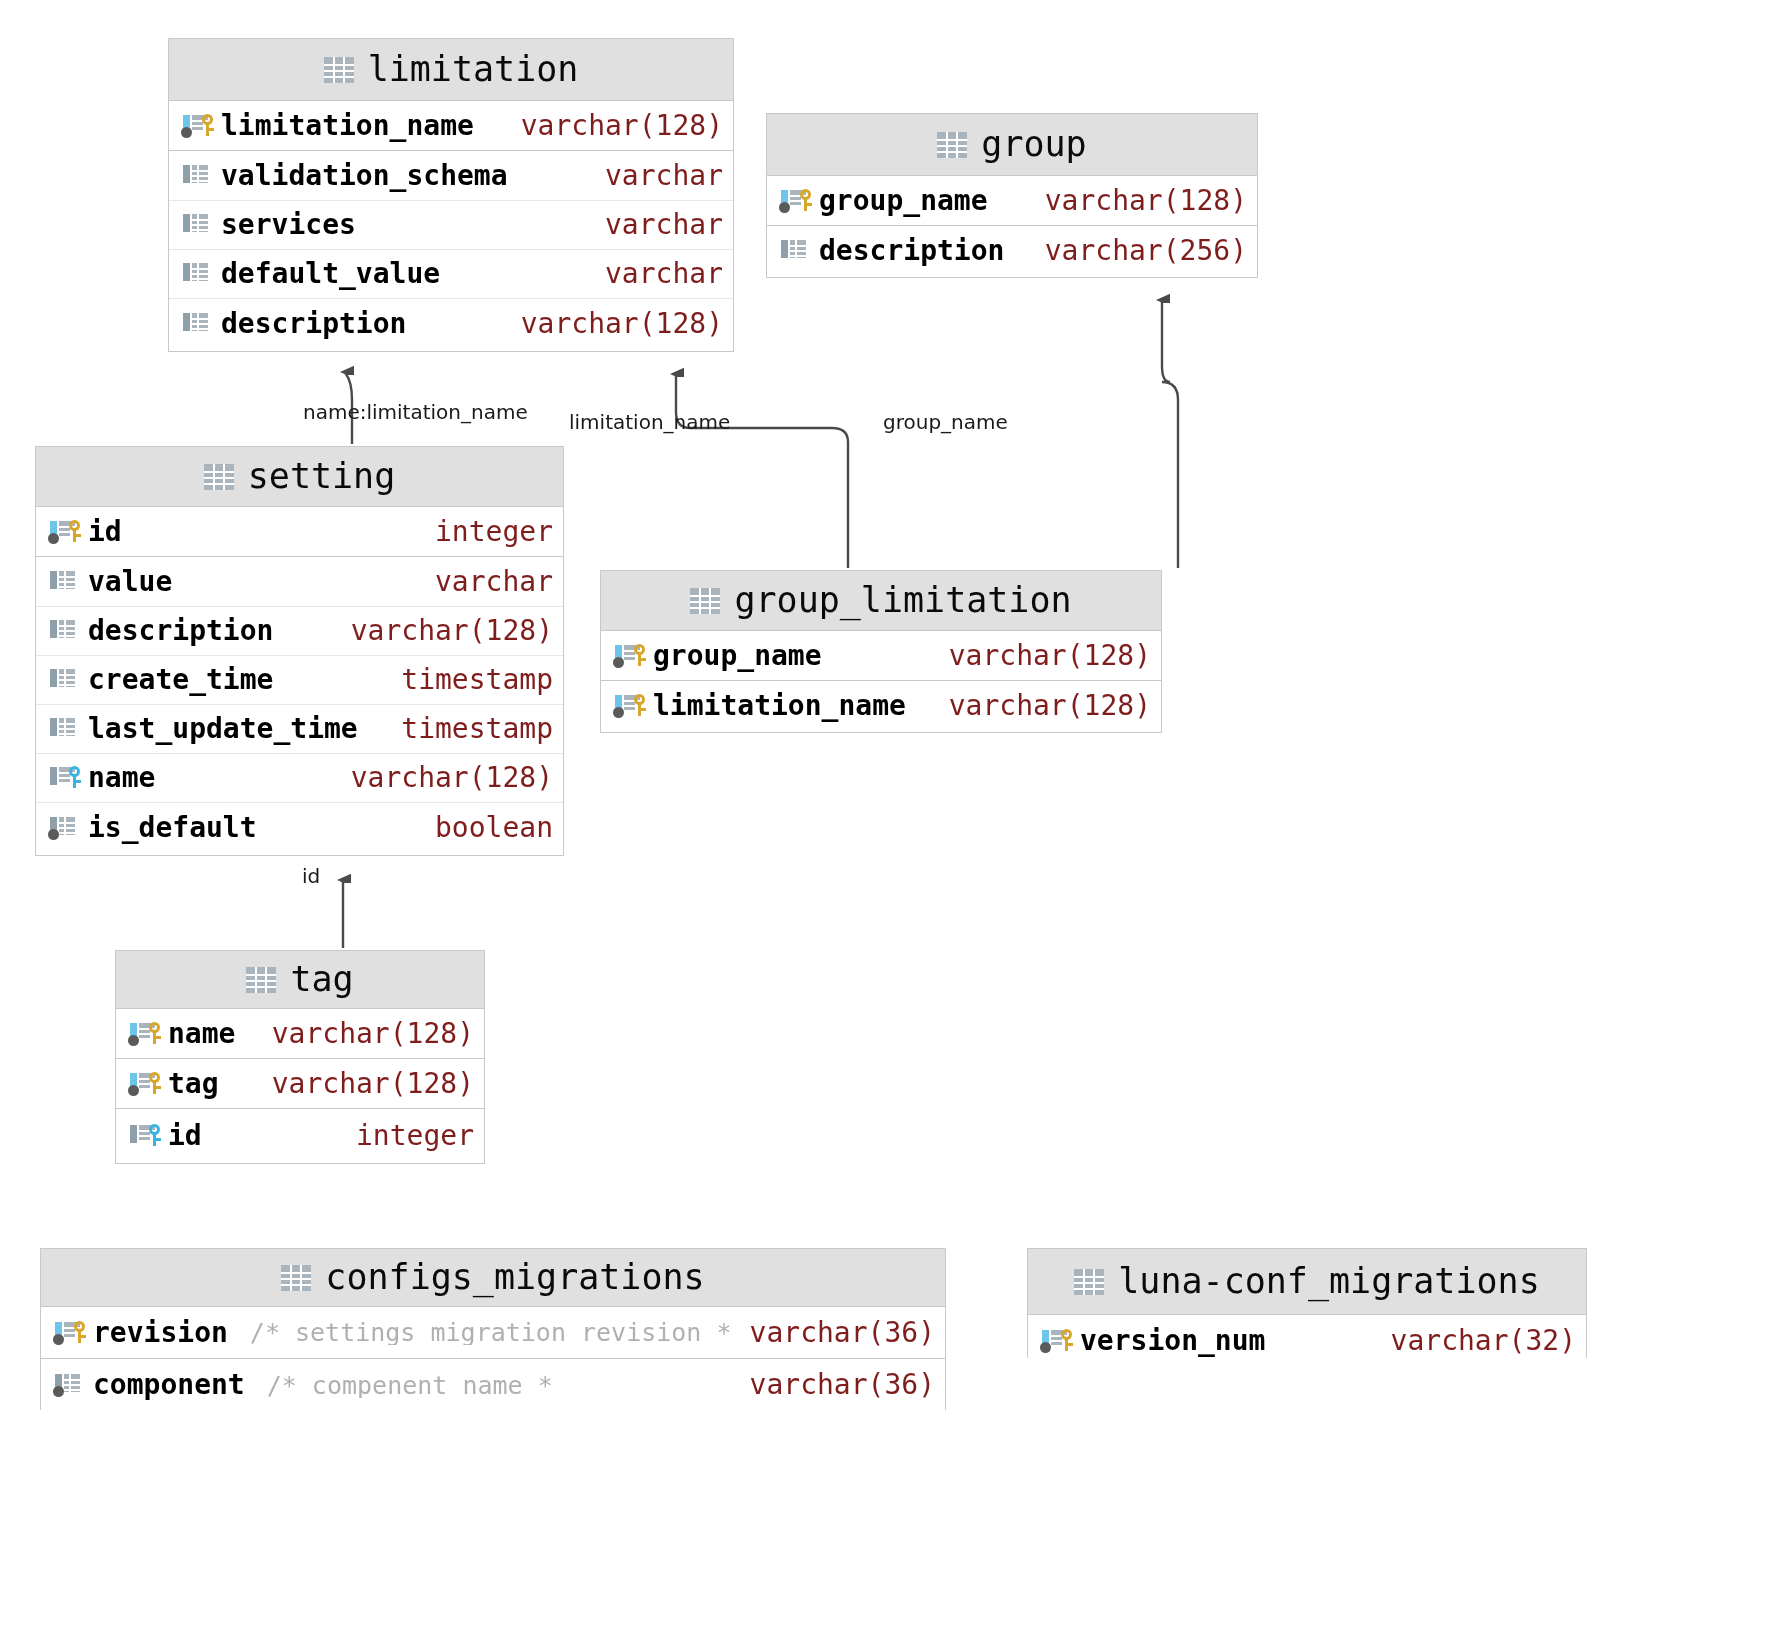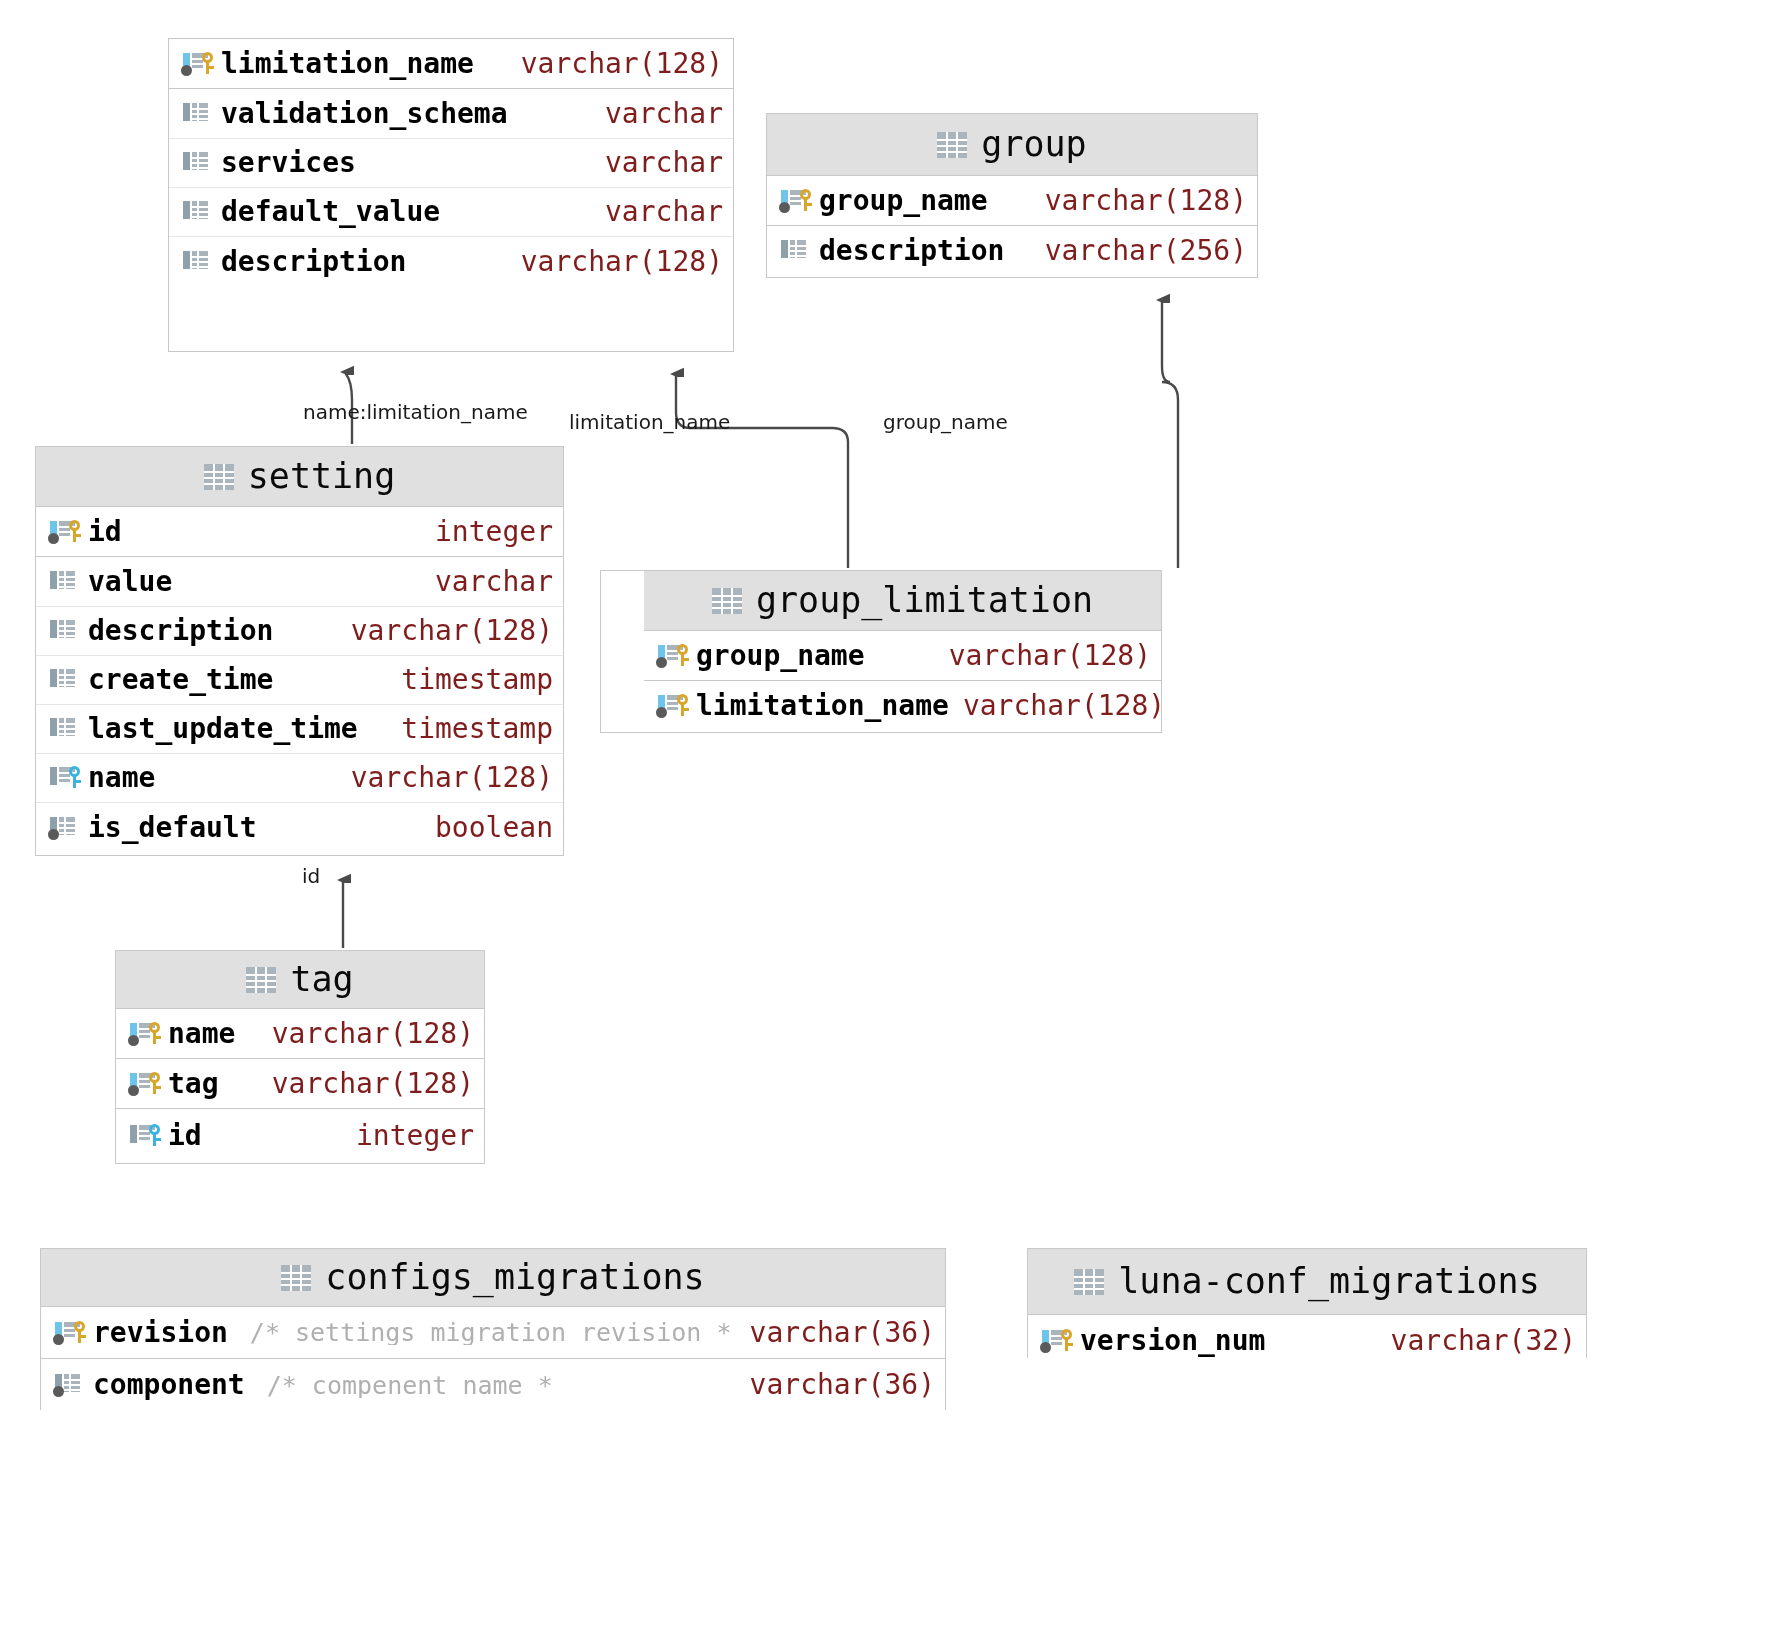--- a/index.html
+++ b/index.html
@@ -183,20 +183,32 @@
 
     <path d="M 343 948 L 343 880" fill="none" stroke="#4a4a4a" stroke-width="2.4" marker-end="url(#arrowhead)"></path>
   </svg>
 
   <div class="edge-label" style="left:303px; top:402px;">name:limitation_name</div>
   <div class="edge-label" style="left:569px; top:412px;">limitation_name</div>
   <div class="edge-label" style="left:883px; top:412px;">group_name</div>
   <div class="edge-label" style="left:302px; top:866px;">id</div>
 
   <div class="entity" style="left:168px; top:38px; width:566px; height:314px;">
+    <div class="entity-header" style="height:62px;">
+      <span class="hdr-glyph">
+        <span class="hg-body">
+            <i class="r1"></i>
+            <i class="r2"></i>
+            <i class="r3"></i>
+            <i class="c1"></i>
+            <i class="c2"></i>
+          </span>
+      </span>
+      <span class="entity-title">limitation</span>
+    </div>
     <div class="row sep-strong" style="height:50px;">
       <span class="row-icon">
         <span class="ic ic-bar blue"></span>
           <span class="ic ic-lines">
             <i class="l1"></i>
             <i class="l2"></i>
             <i class="l3"></i>
           </span>
           <span class="ic ic-dot"></span>
           <span class="ic ic-key">
@@ -417,21 +429,21 @@
             <i class="h3"></i>
             <i class="v1"></i>
           </span>
           <span class="ic ic-dot"></span>
       </span>
       <span class="col-name">is_default</span>
       <span class="col-type">boolean</span>
     </div>
   </div>
 
-  <div class="entity" style="left:600px; top:570px; width:562px; height:163px;padding-left:43px;">
+  <div class="entity" style="left:600px; top:570px; width:562px; height:163px;">
     <div class="entity-header" style="height:60px;">
       <span class="hdr-glyph">
         <span class="hg-body">
             <i class="r1"></i>
             <i class="r2"></i>
             <i class="r3"></i>
             <i class="c1"></i>
             <i class="c2"></i>
           </span>
       </span>

